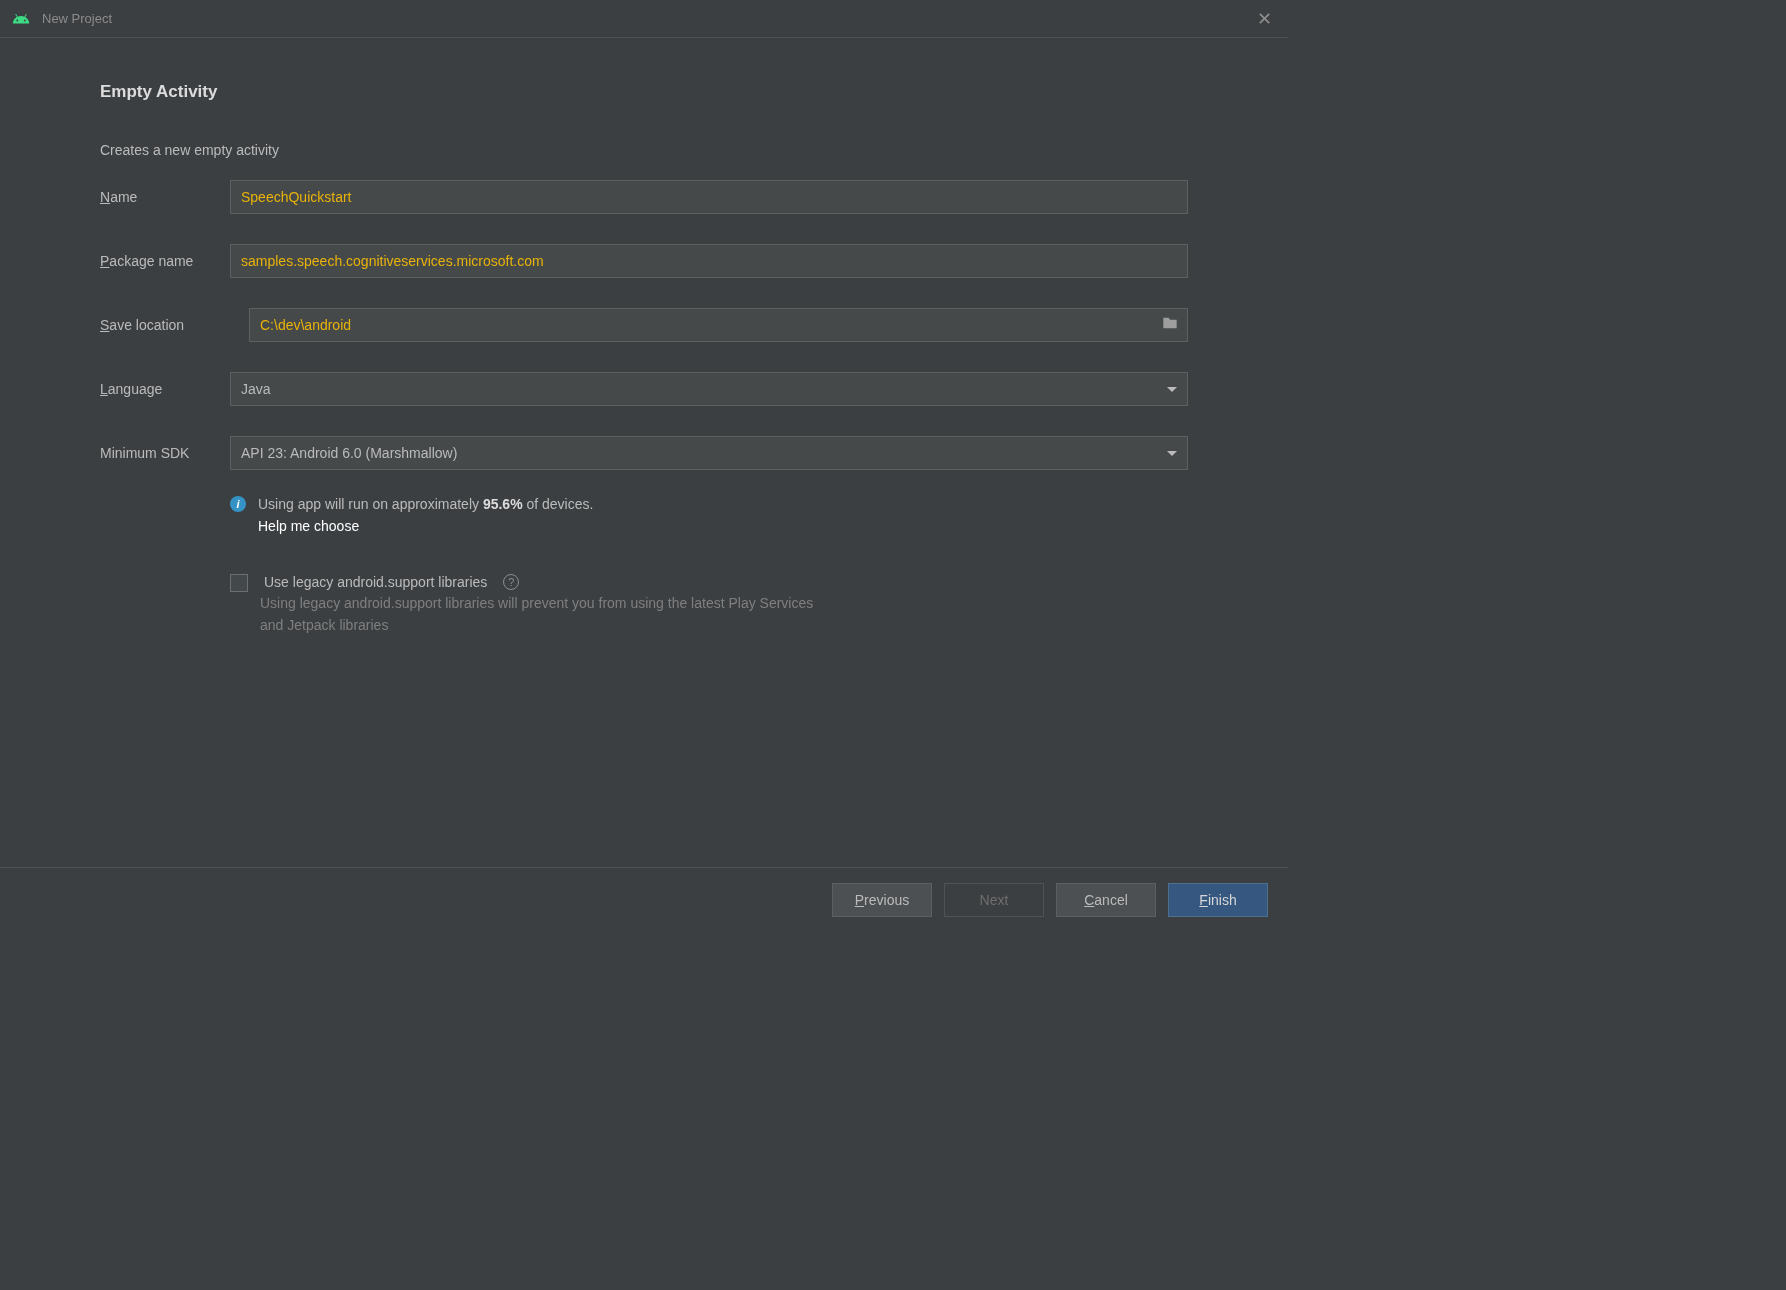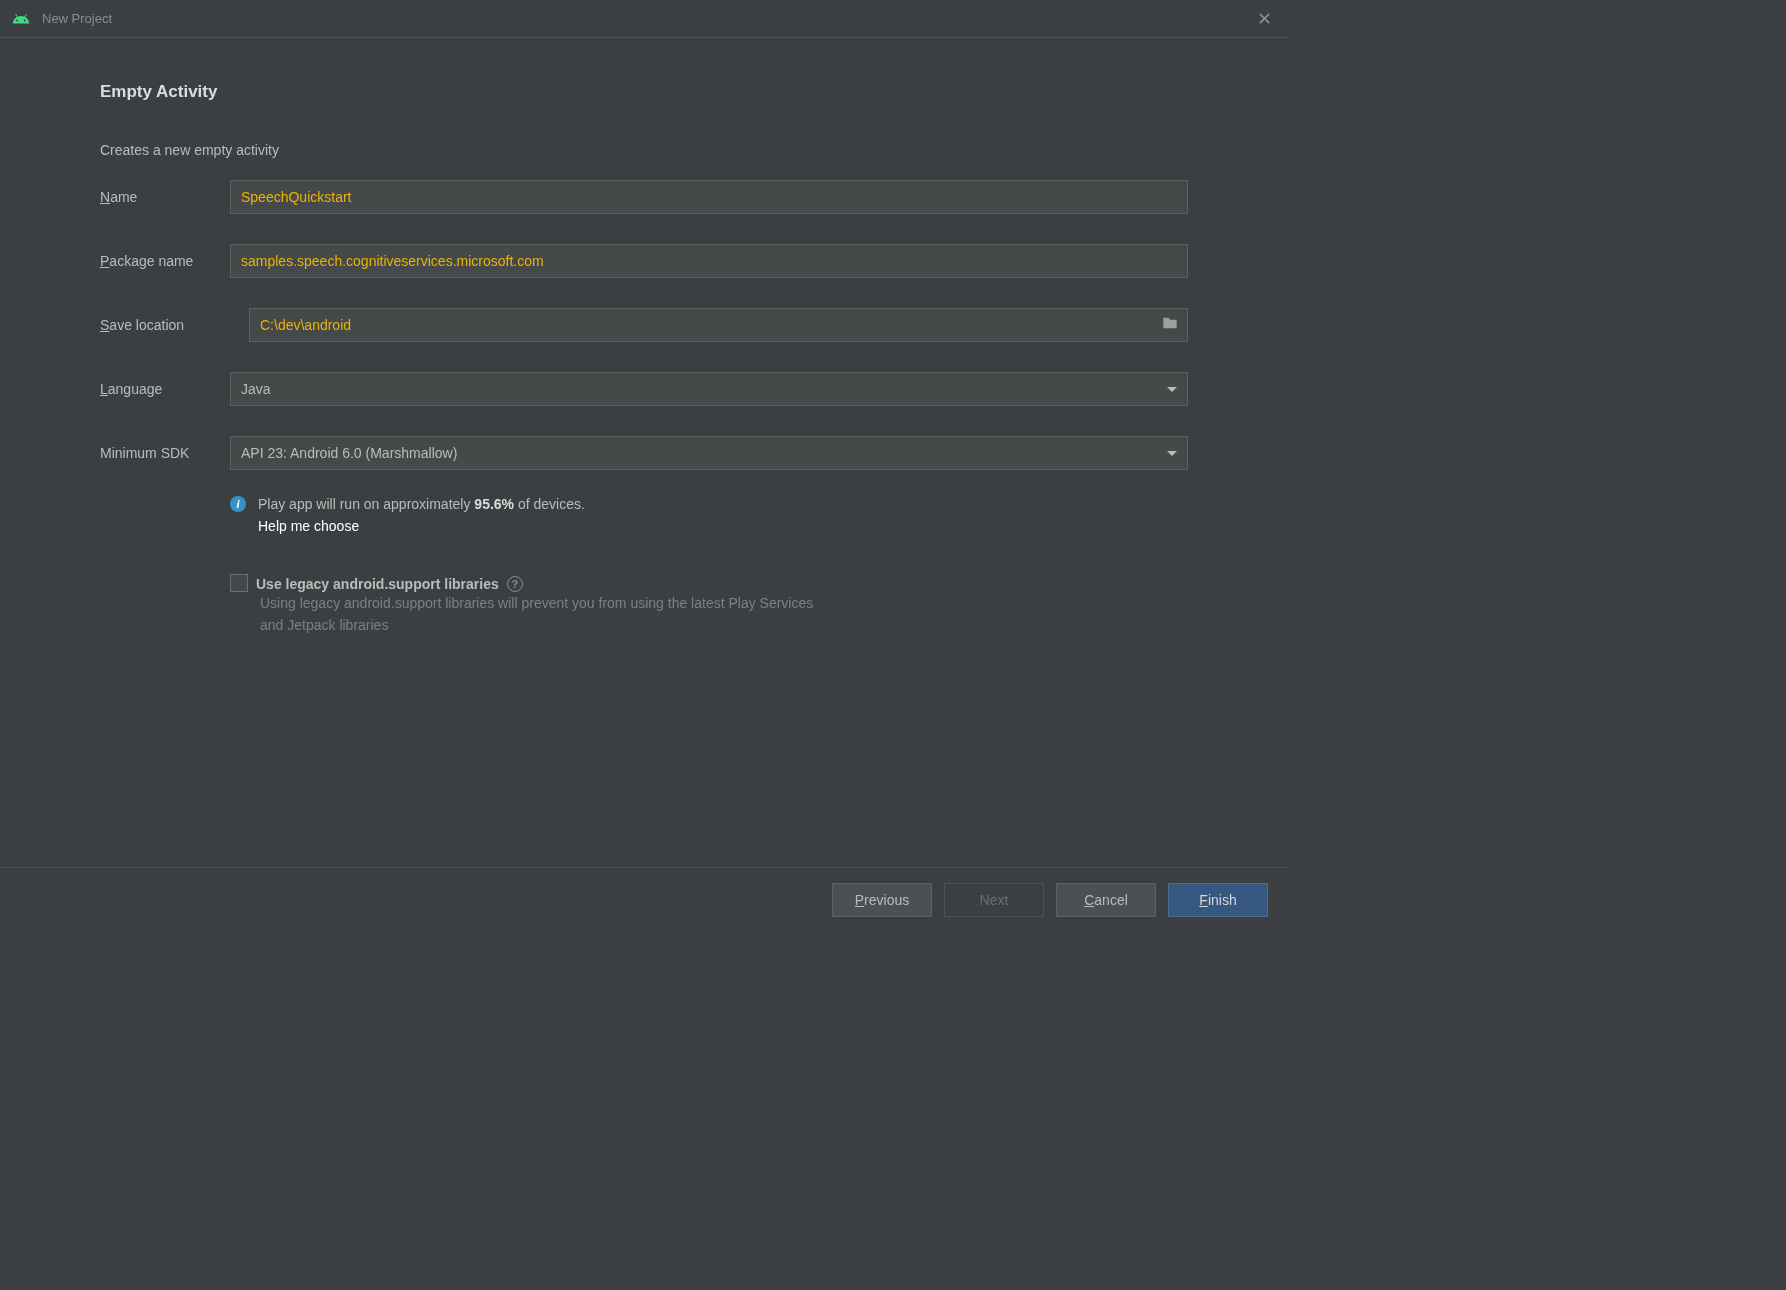--- a/index.html
+++ b/index.html
@@ -149,23 +149,22 @@
       font-size: 14px;
       margin-left: 28px;
       cursor: pointer;
     }
     .checkbox-block {
       margin-left: 130px;
       margin-top: 40px;
     }
     .checkbox-row {
       display: flex;
-      align-items: flex-end;
-      gap: 8px;
-      font-weight: bold;
+      align-items: flex-start;
+      gap: 16px;
     }
     .checkbox {
       width: 18px;
       height: 18px;
       border: 1px solid #6e6e6e;
       background: #43494a;
       cursor: pointer;
     }
     .checkbox-label {
       color: #bbbbbb;
@@ -281,21 +280,21 @@
     <div class="dropdown">
       <span>API 23: Android 6.0 (Marshmallow)</span>
       <span class="dropdown-arrow"></span>
     </div>
   </div>
 
   <div class="info-block">
     <div class="info-row">
       <span class="info-icon">i</span>
       <span class="info-text">
-        <span>Play app will run on approximately </span><span class="bold">95.6%</span><span> of devices.</span>
+        <span>Using app will run on approximately </span><span class="bold">95.6%</span><span> of devices.</span>
       </span>
     </div>
     <div class="help-link">Help me choose</div>
   </div>
 
   <div class="checkbox-block">
     <div class="checkbox-row">
       <div class="checkbox"></div>
       <span class="checkbox-label">Use legacy android.support libraries</span>
       <span class="help-icon">?</span>

